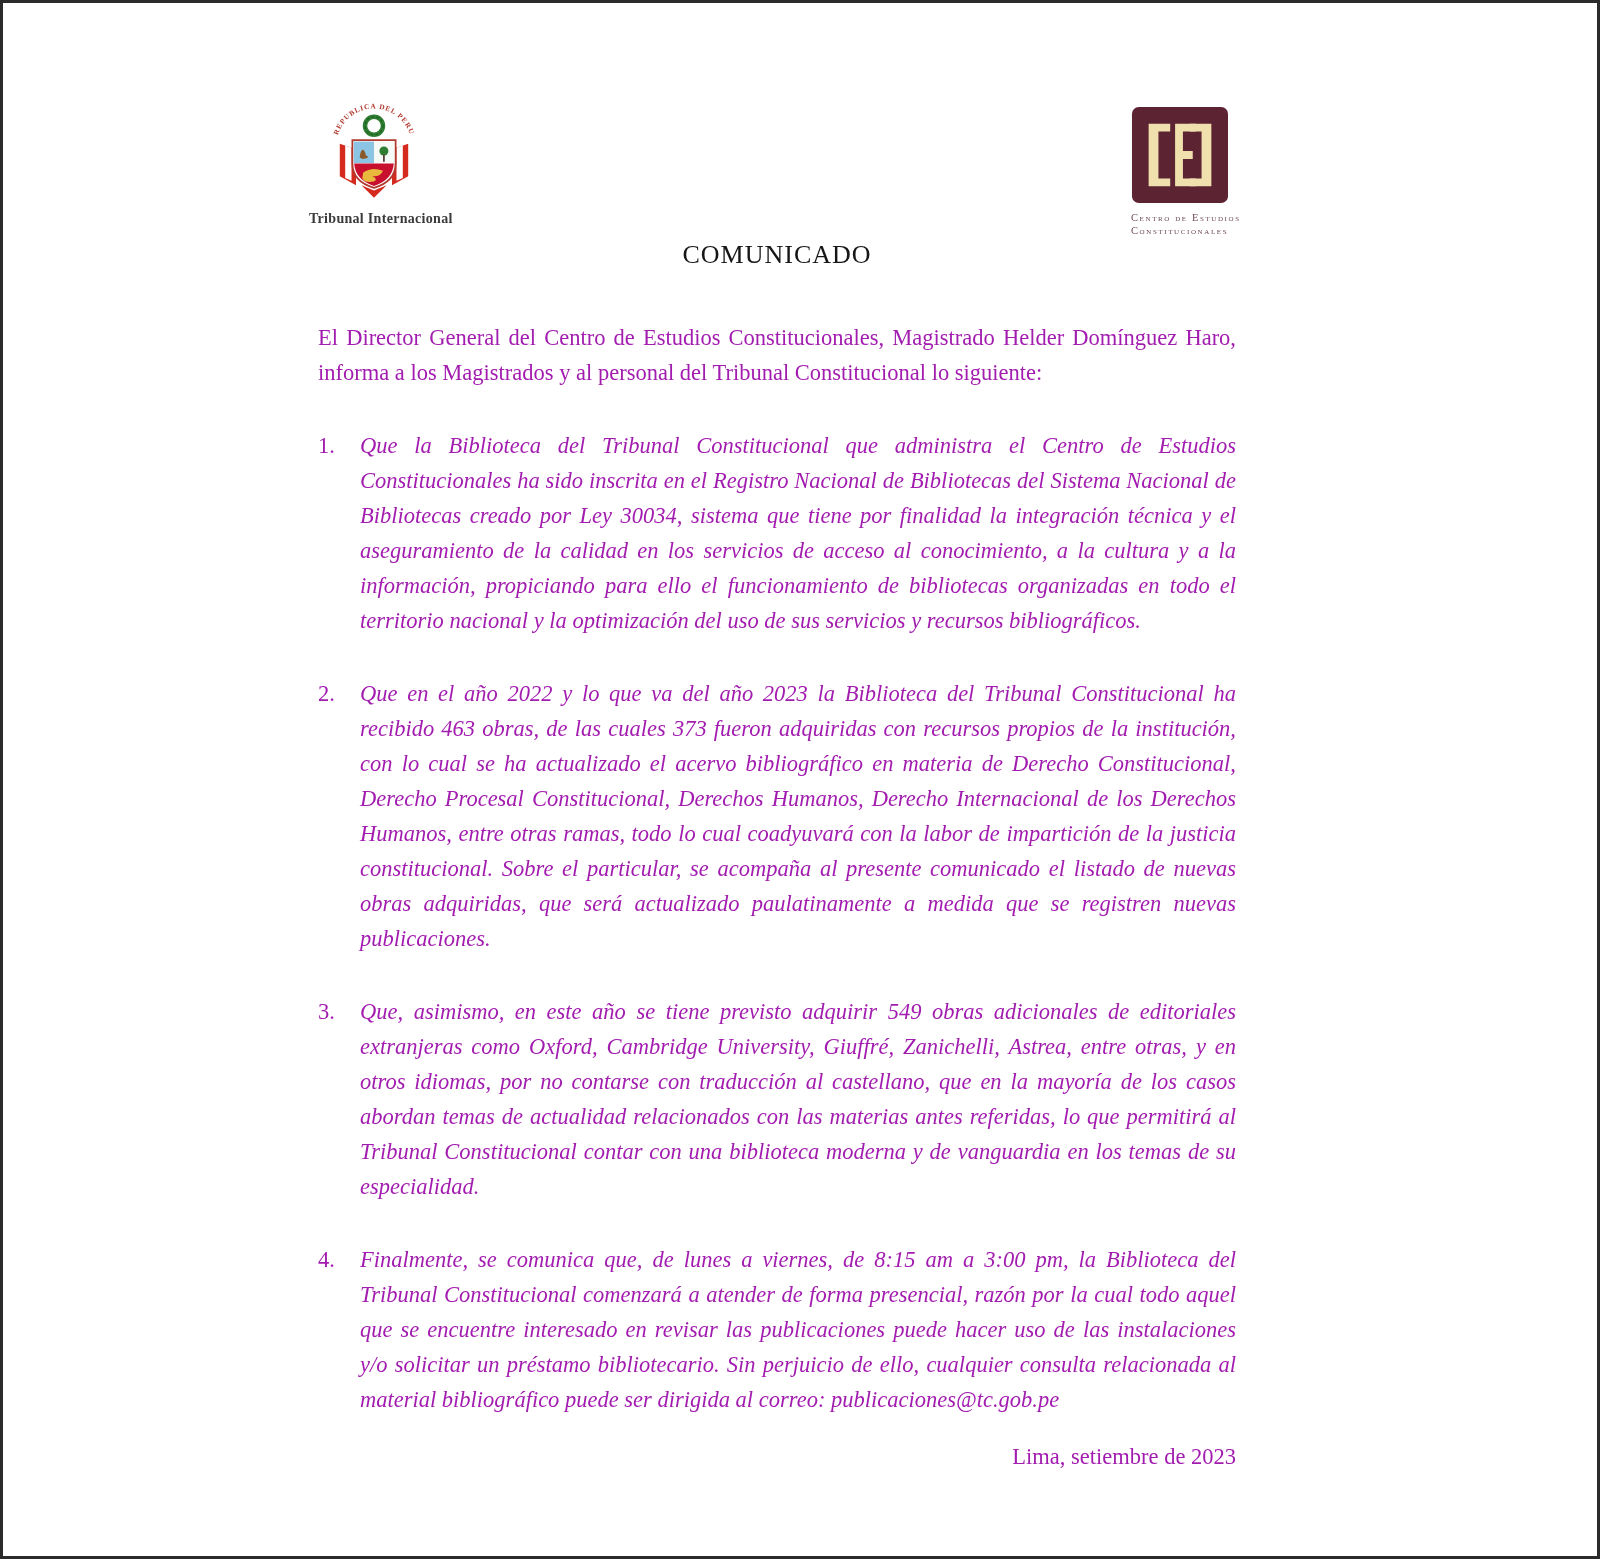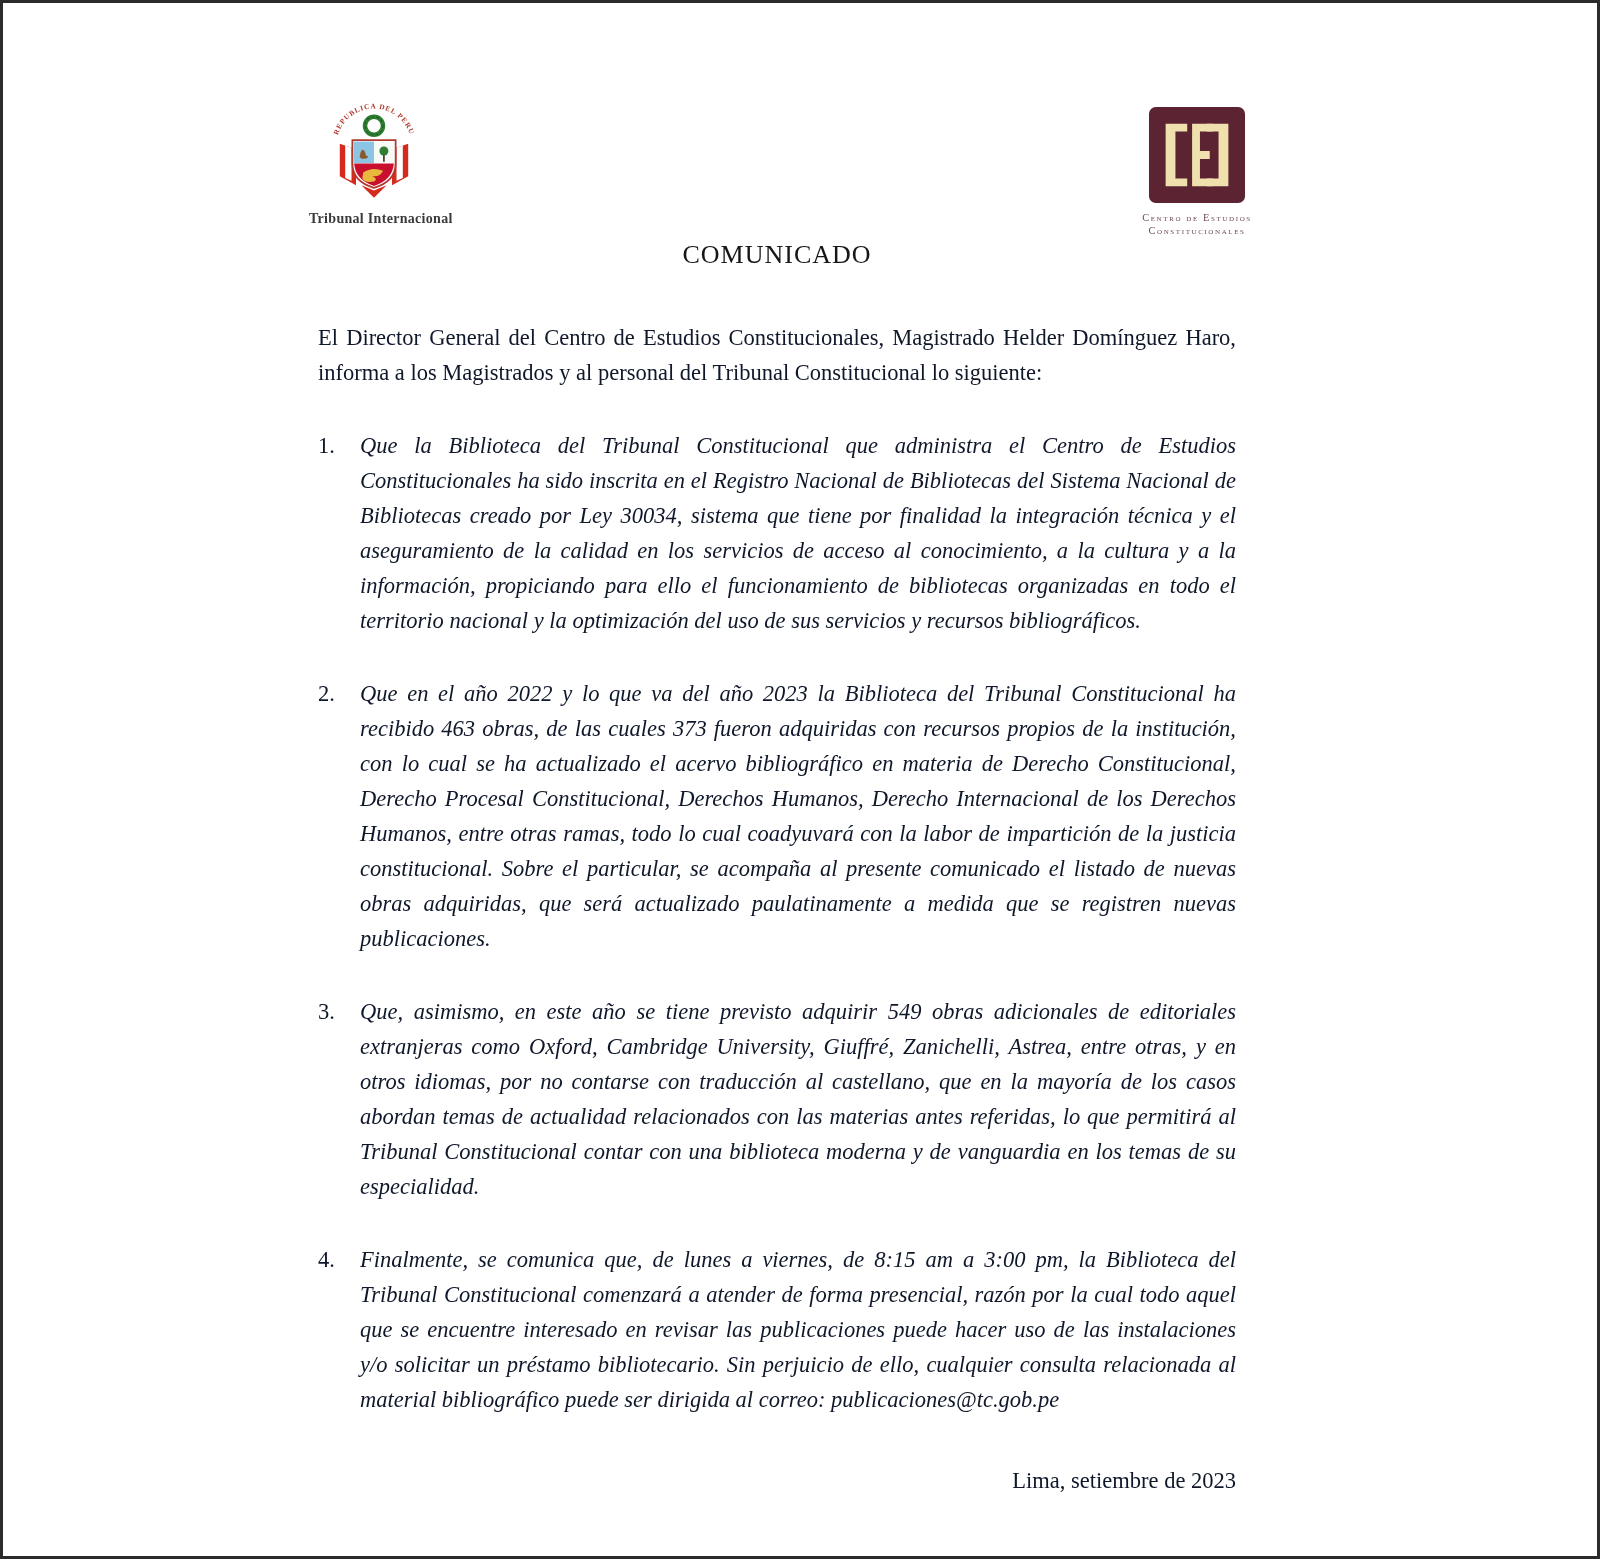--- a/index.html
+++ b/index.html
@@ -33,21 +33,21 @@
     font-weight: bold;
     color: #3a3a3a;
     letter-spacing: 0.3px;
     white-space: nowrap;
   }
   .logo-right {
     position: absolute;
     left: 1128px;
     top: 103px;
     width: 132px;
-    text-align: center;
+    text-align: left;
   }
   .logo-right .caption {
     margin-top: 3px;
     font-size: 10.5px;
     font-variant: small-caps;
     letter-spacing: 1.6px;
     color: #6e4a52;
     line-height: 13px;
     white-space: nowrap;
   }
@@ -66,40 +66,40 @@
   }
 
   
   .doc-body {
     position: absolute;
     left: 315px;
     top: 294px;
     width: 918px;
     font-size: 22.5px;
     line-height: 35px;
-    color: #0f172a;
+    color: #a21caf;
   }
   .intro {
     text-align: justify;
   }
   .item {
     display: flex;
     margin-top: 38px;
   }
   .item .num {
     flex: 0 0 42px;
     text-align: left;
   }
   .item .itext {
     flex: 1;
     text-align: justify;
     font-style: italic;
   }
   .date-line {
-    margin-top: 46px;
+    margin-top: 22px;
     text-align: right;
     padding-right: 0px;
   }
 </style>
 </head>
 <body>
 
 <div class="page">
 
   <div class="logo-left">

